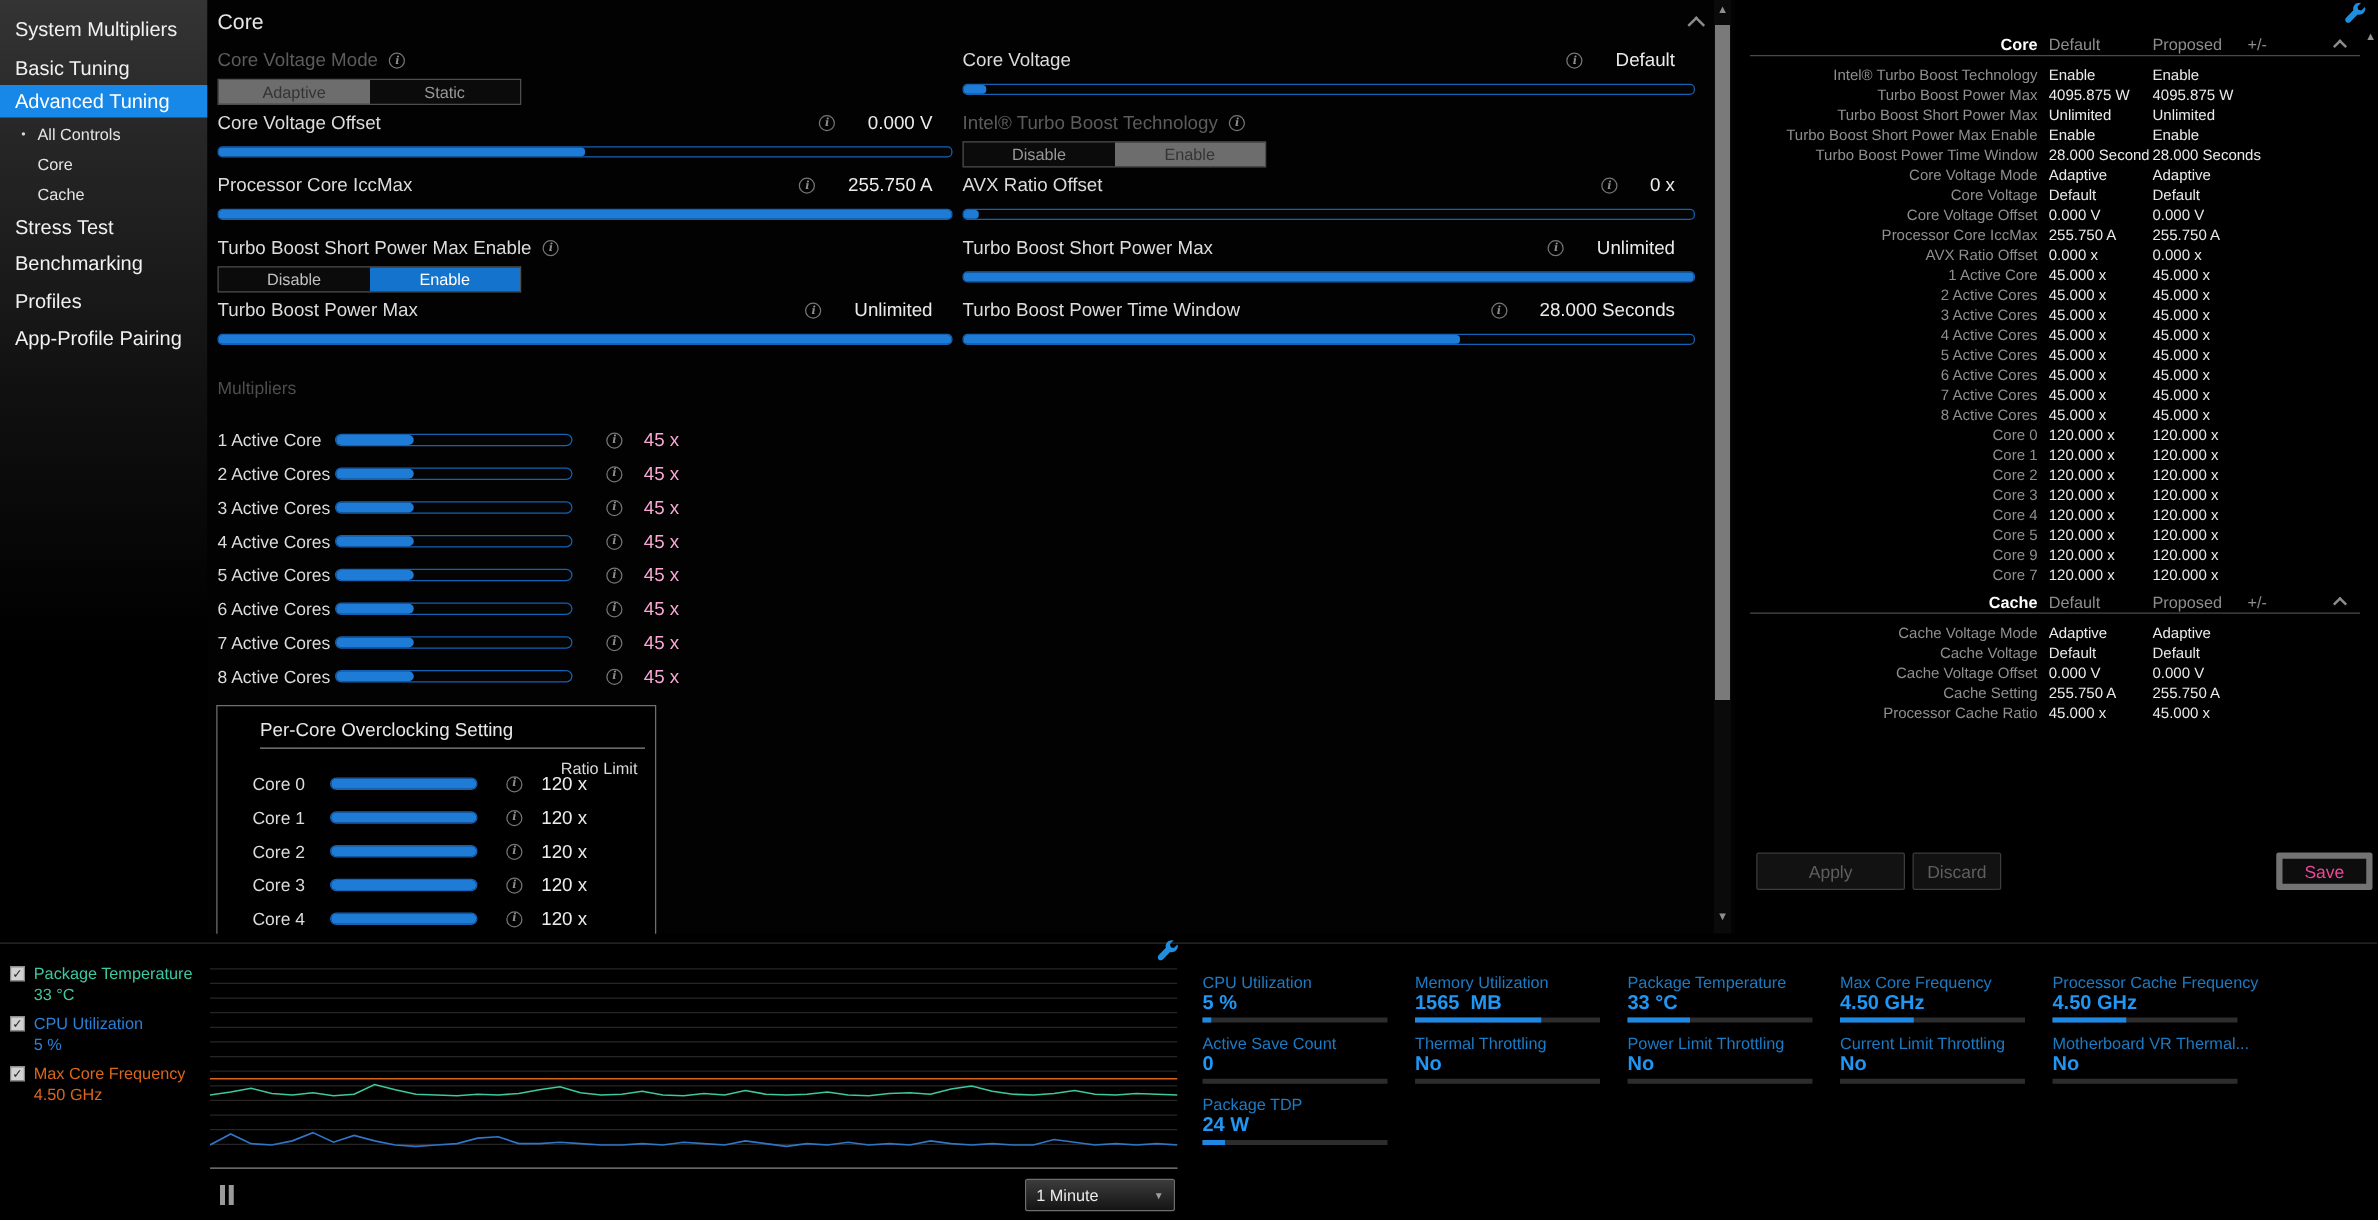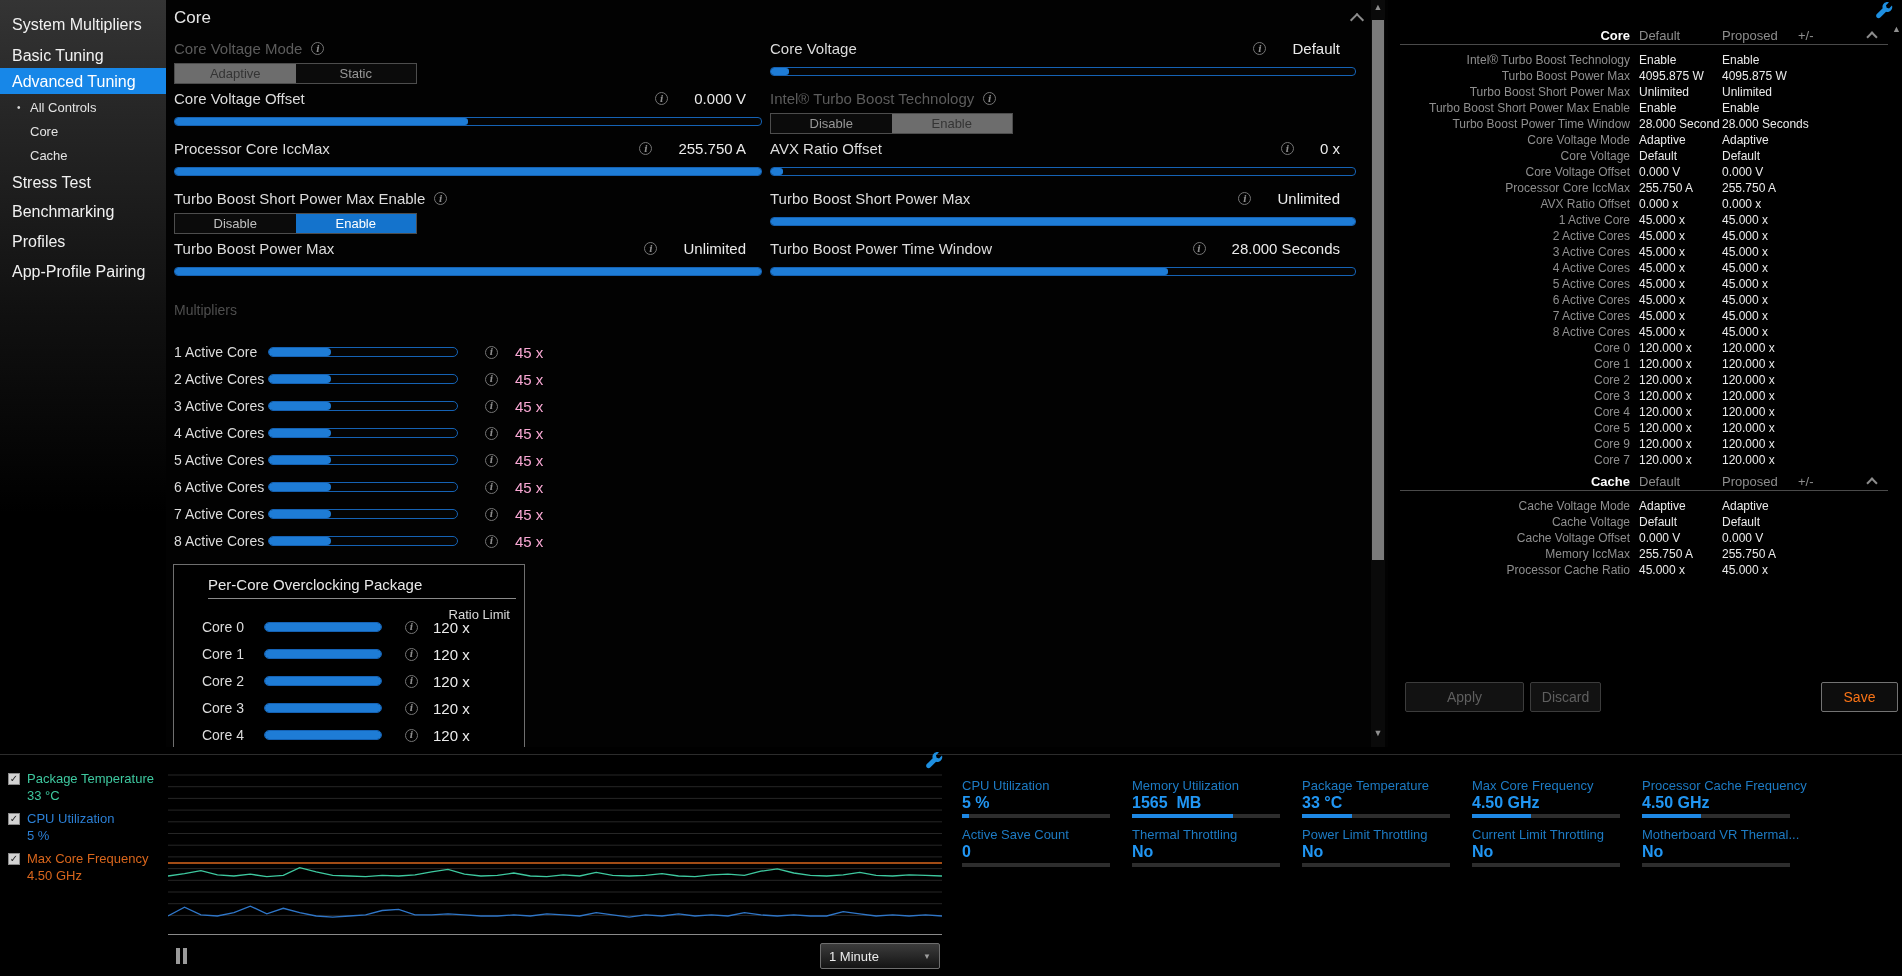--- a/index.html
+++ b/index.html
@@ -69,21 +69,21 @@
   .rp-hpm{color:#8d8d8d;}
   .rphead .chev{position:absolute;right:26px;top:6px;width:6px;height:6px;}
   .rpline{position:absolute;left:0;right:14px;border-top:1px solid #4a4a4a;}
   .rprow{position:absolute;left:0;width:100%;display:flex;height:16px;align-items:center;font-size:12px;}
   .rp-label{width:230px;text-align:right;color:#8f8f8f;white-space:nowrap;}
   .rp-def{width:80px;margin-left:9px;color:#ebebeb;white-space:nowrap;overflow:hidden;}
   .rp-prop{width:88px;margin-left:3px;color:#ebebeb;white-space:nowrap;overflow:hidden;}
   .btn{position:absolute;top:682px;height:30px;border-radius:2px;display:flex;align-items:center;justify-content:center;
        font-size:14px;box-sizing:border-box;}
   .btn.disabled{border:1px solid #3c3c3c;background:#121212;color:#5f5f5f;}
-  .btn.primary{border:1px solid #737373;background:#0d0d0d;color:#f97316;}
+  .btn.primary{border:5px solid #737373;background:#0d0d0d;color:#ec4899;}
   
   .bottom{position:absolute;left:0;top:754px;width:1902px;height:222px;background:#000;border-top:1px solid #2c2c2c;}
   .lgd{position:absolute;left:8px;}
   .lgd-top{display:flex;align-items:center;gap:7px;}
   .cb{width:12px;height:12px;background:#d2d2d2;border:1px solid #8a8a8a;display:flex;align-items:center;
       justify-content:center;font-size:10px;color:#1c1c1c;box-sizing:border-box;}
   .lgd-label{font-size:13px;white-space:nowrap;}
   .lgd-value{font-size:13px;margin-left:19px;margin-top:2px;}
   .graph{position:absolute;left:168px;top:10px;width:774px;height:169px;border-bottom:1px solid #8a8a8a;}
   .graph svg{display:block;}
@@ -300,21 +300,21 @@
         <div class="mrow" style="top: 531px;">
           <span class="mlabel">8 Active Cores</span>
           <div class="mslider">
             <div class="fill" style="width: 33%;"></div>
           </div>
           <span class="info">i</span>
           <span class="mvalue">45 x</span>
         </div>
       </div>
     <div class="percore">
-      <div class="pc-title">Per-Core Overclocking Package</div>
+      <div class="pc-title">Per-Core Overclocking Setting</div>
       <div class="pc-line"></div>
       <div class="pc-colhead">Ratio Limit</div>
       <div id="pcrows">
           <div class="pcrow" style="top: 52px;">
             <span class="pclabel">Core 0</span>
             <div class="pcslider">
               <div class="fill" style="width: 100%;"></div>
             </div>
             <span class="info">i</span>
             <span class="pcvalue">120 x</span>
@@ -521,21 +521,21 @@
           <span class="rp-label">Cache Voltage</span>
           <span class="rp-def">Default</span>
           <span class="rp-prop">Default</span>
         </div>
         <div class="rprow" style="top: 530px;">
           <span class="rp-label">Cache Voltage Offset</span>
           <span class="rp-def">0.000 V</span>
           <span class="rp-prop">0.000 V</span>
         </div>
         <div class="rprow" style="top: 546px;">
-          <span class="rp-label">Memory IccMax</span>
+          <span class="rp-label">Cache Setting</span>
           <span class="rp-def">255.750 A</span>
           <span class="rp-prop">255.750 A</span>
         </div>
         <div class="rprow" style="top: 562px;">
           <span class="rp-label">Processor Cache Ratio</span>
           <span class="rp-def">45.000 x</span>
           <span class="rp-prop">45.000 x</span>
         </div>
       </div>
     <div class="btn disabled" style="left:5px;width:119px;">Apply</div>
@@ -662,15 +662,22 @@
             <div class="tfill" style="width: 0%;"></div>
           </div>
         </div>
         <div class="tile">
           <div class="tlabel">Motherboard VR Thermal...</div>
           <div class="tvalue">No</div>
           <div class="tbar">
             <div class="tfill" style="width: 0%;"></div>
           </div>
         </div>
+        <div class="tile">
+          <div class="tlabel">Package TDP</div>
+          <div class="tvalue">24 W</div>
+          <div class="tbar">
+            <div class="tfill" style="width: 12%;"></div>
+          </div>
+        </div>
       </div>
   </section>
 </div>
 
 </body></html>

